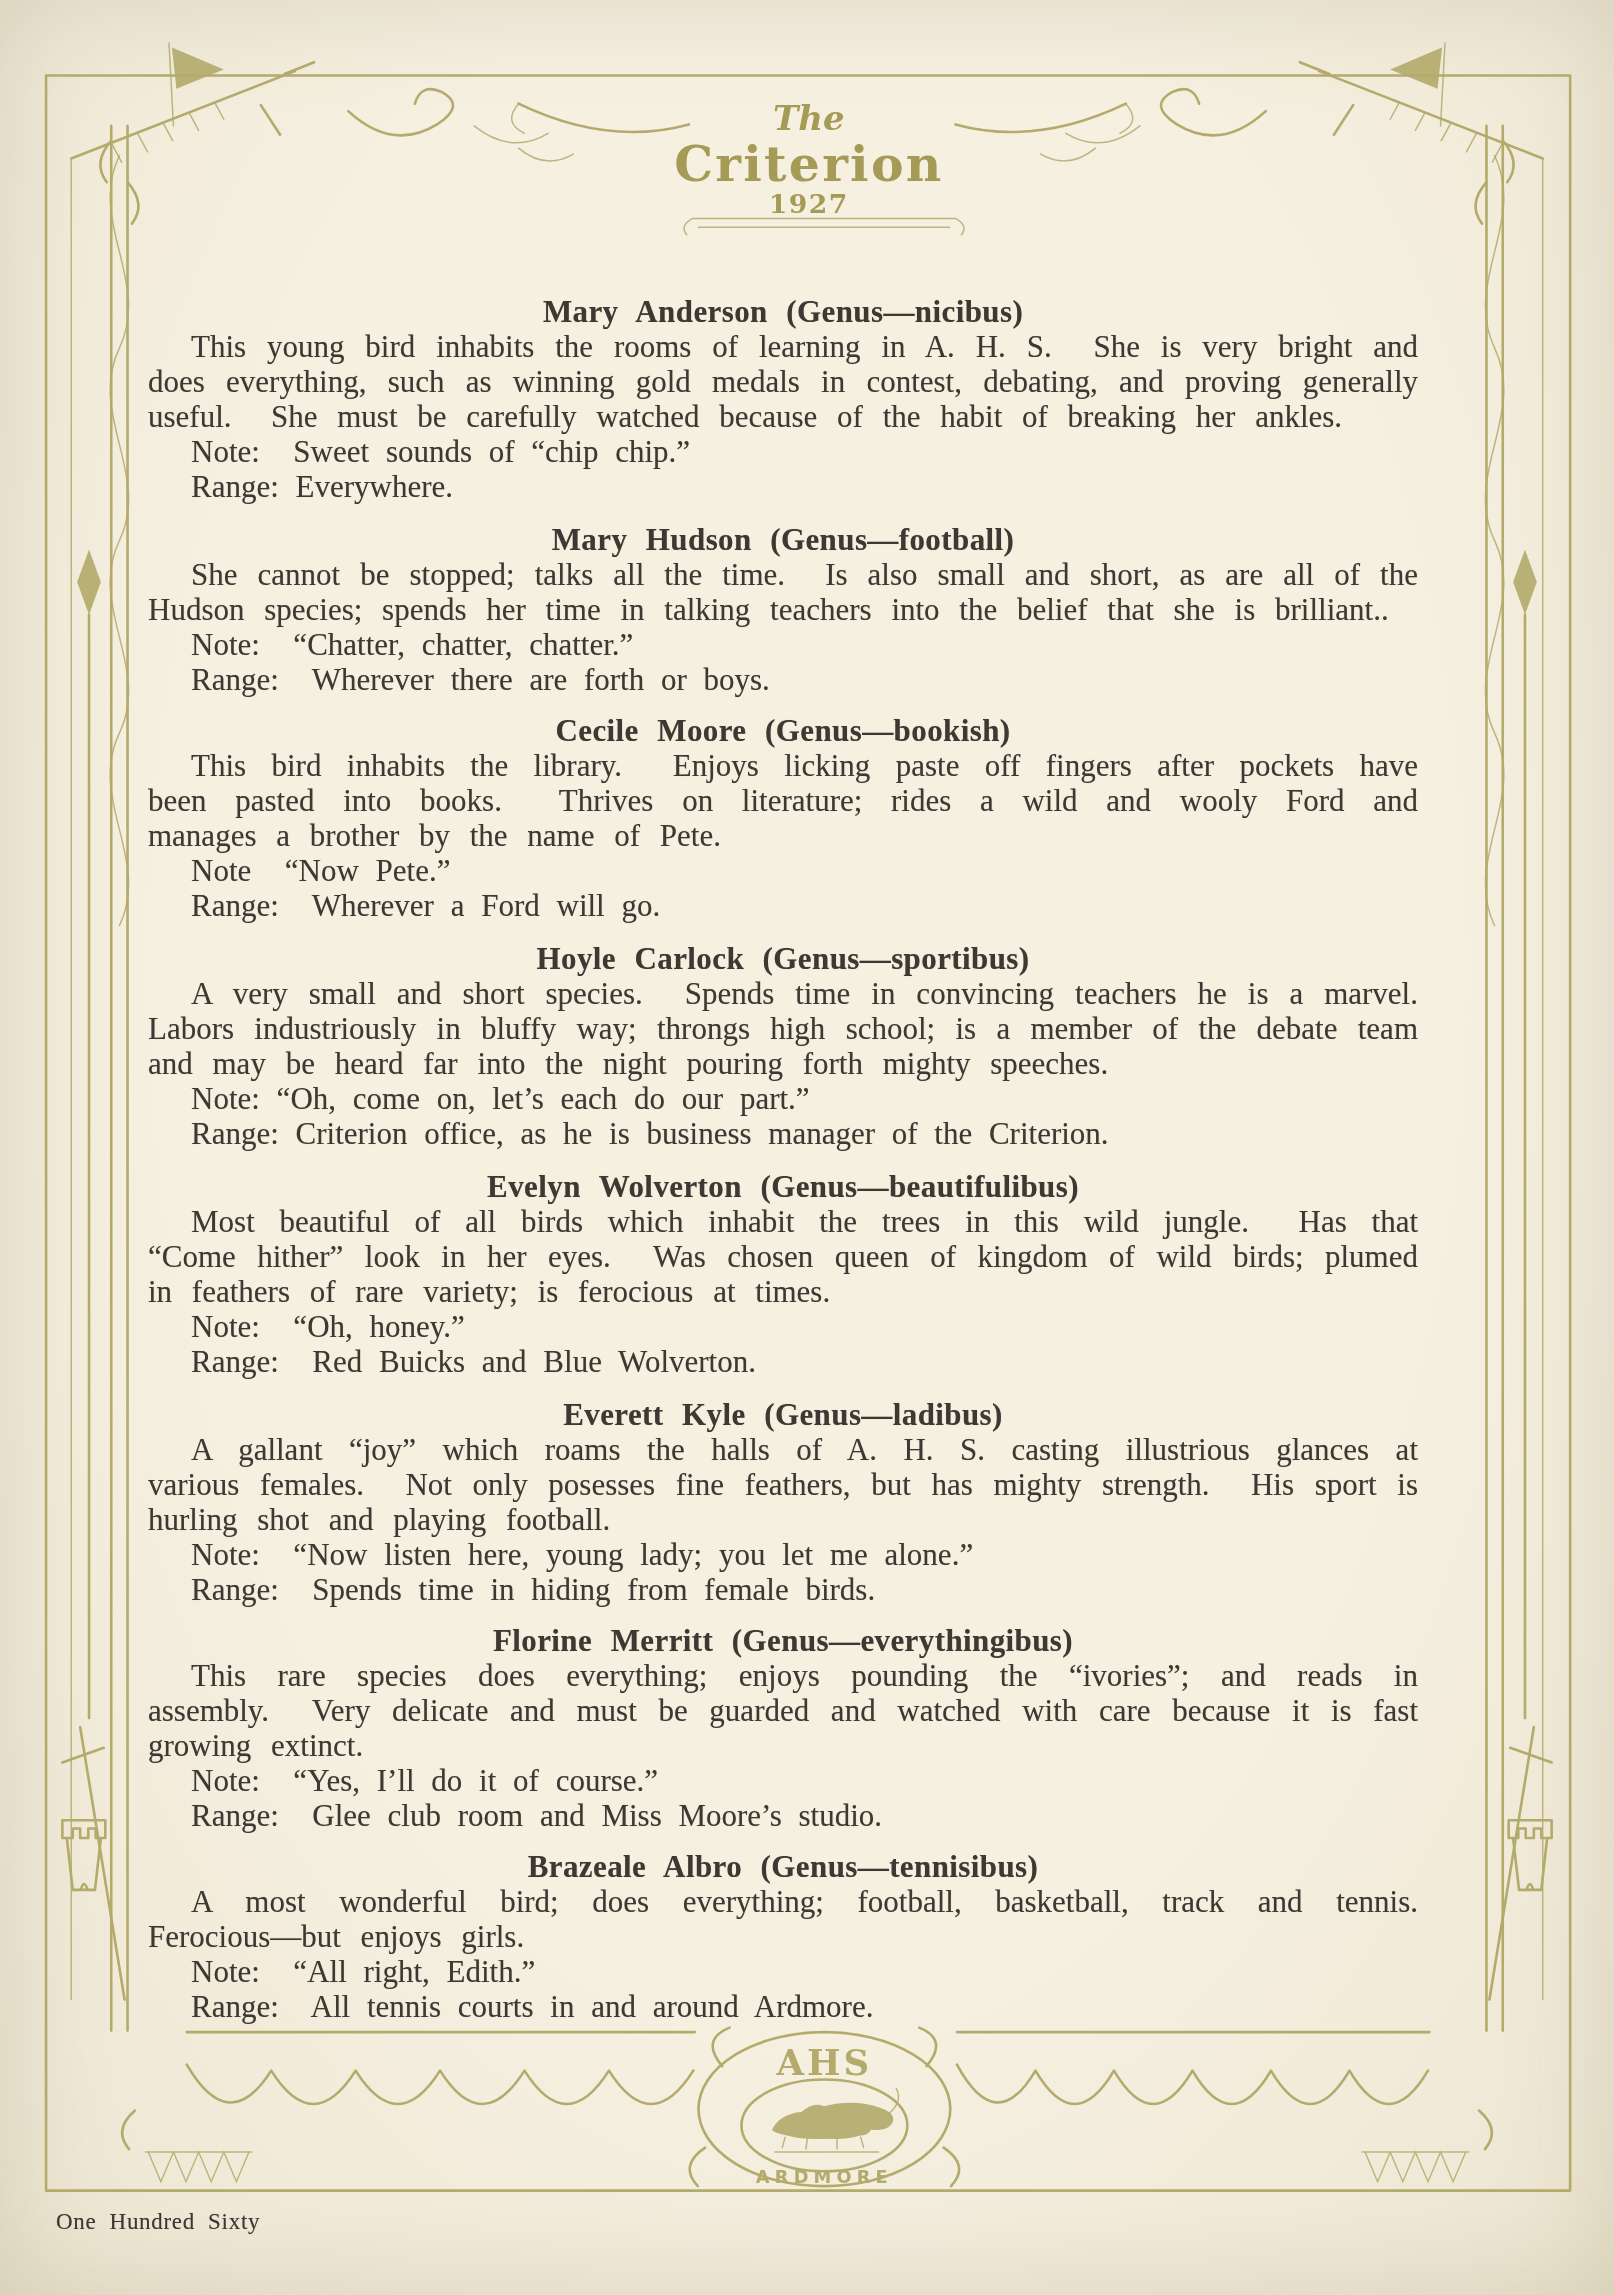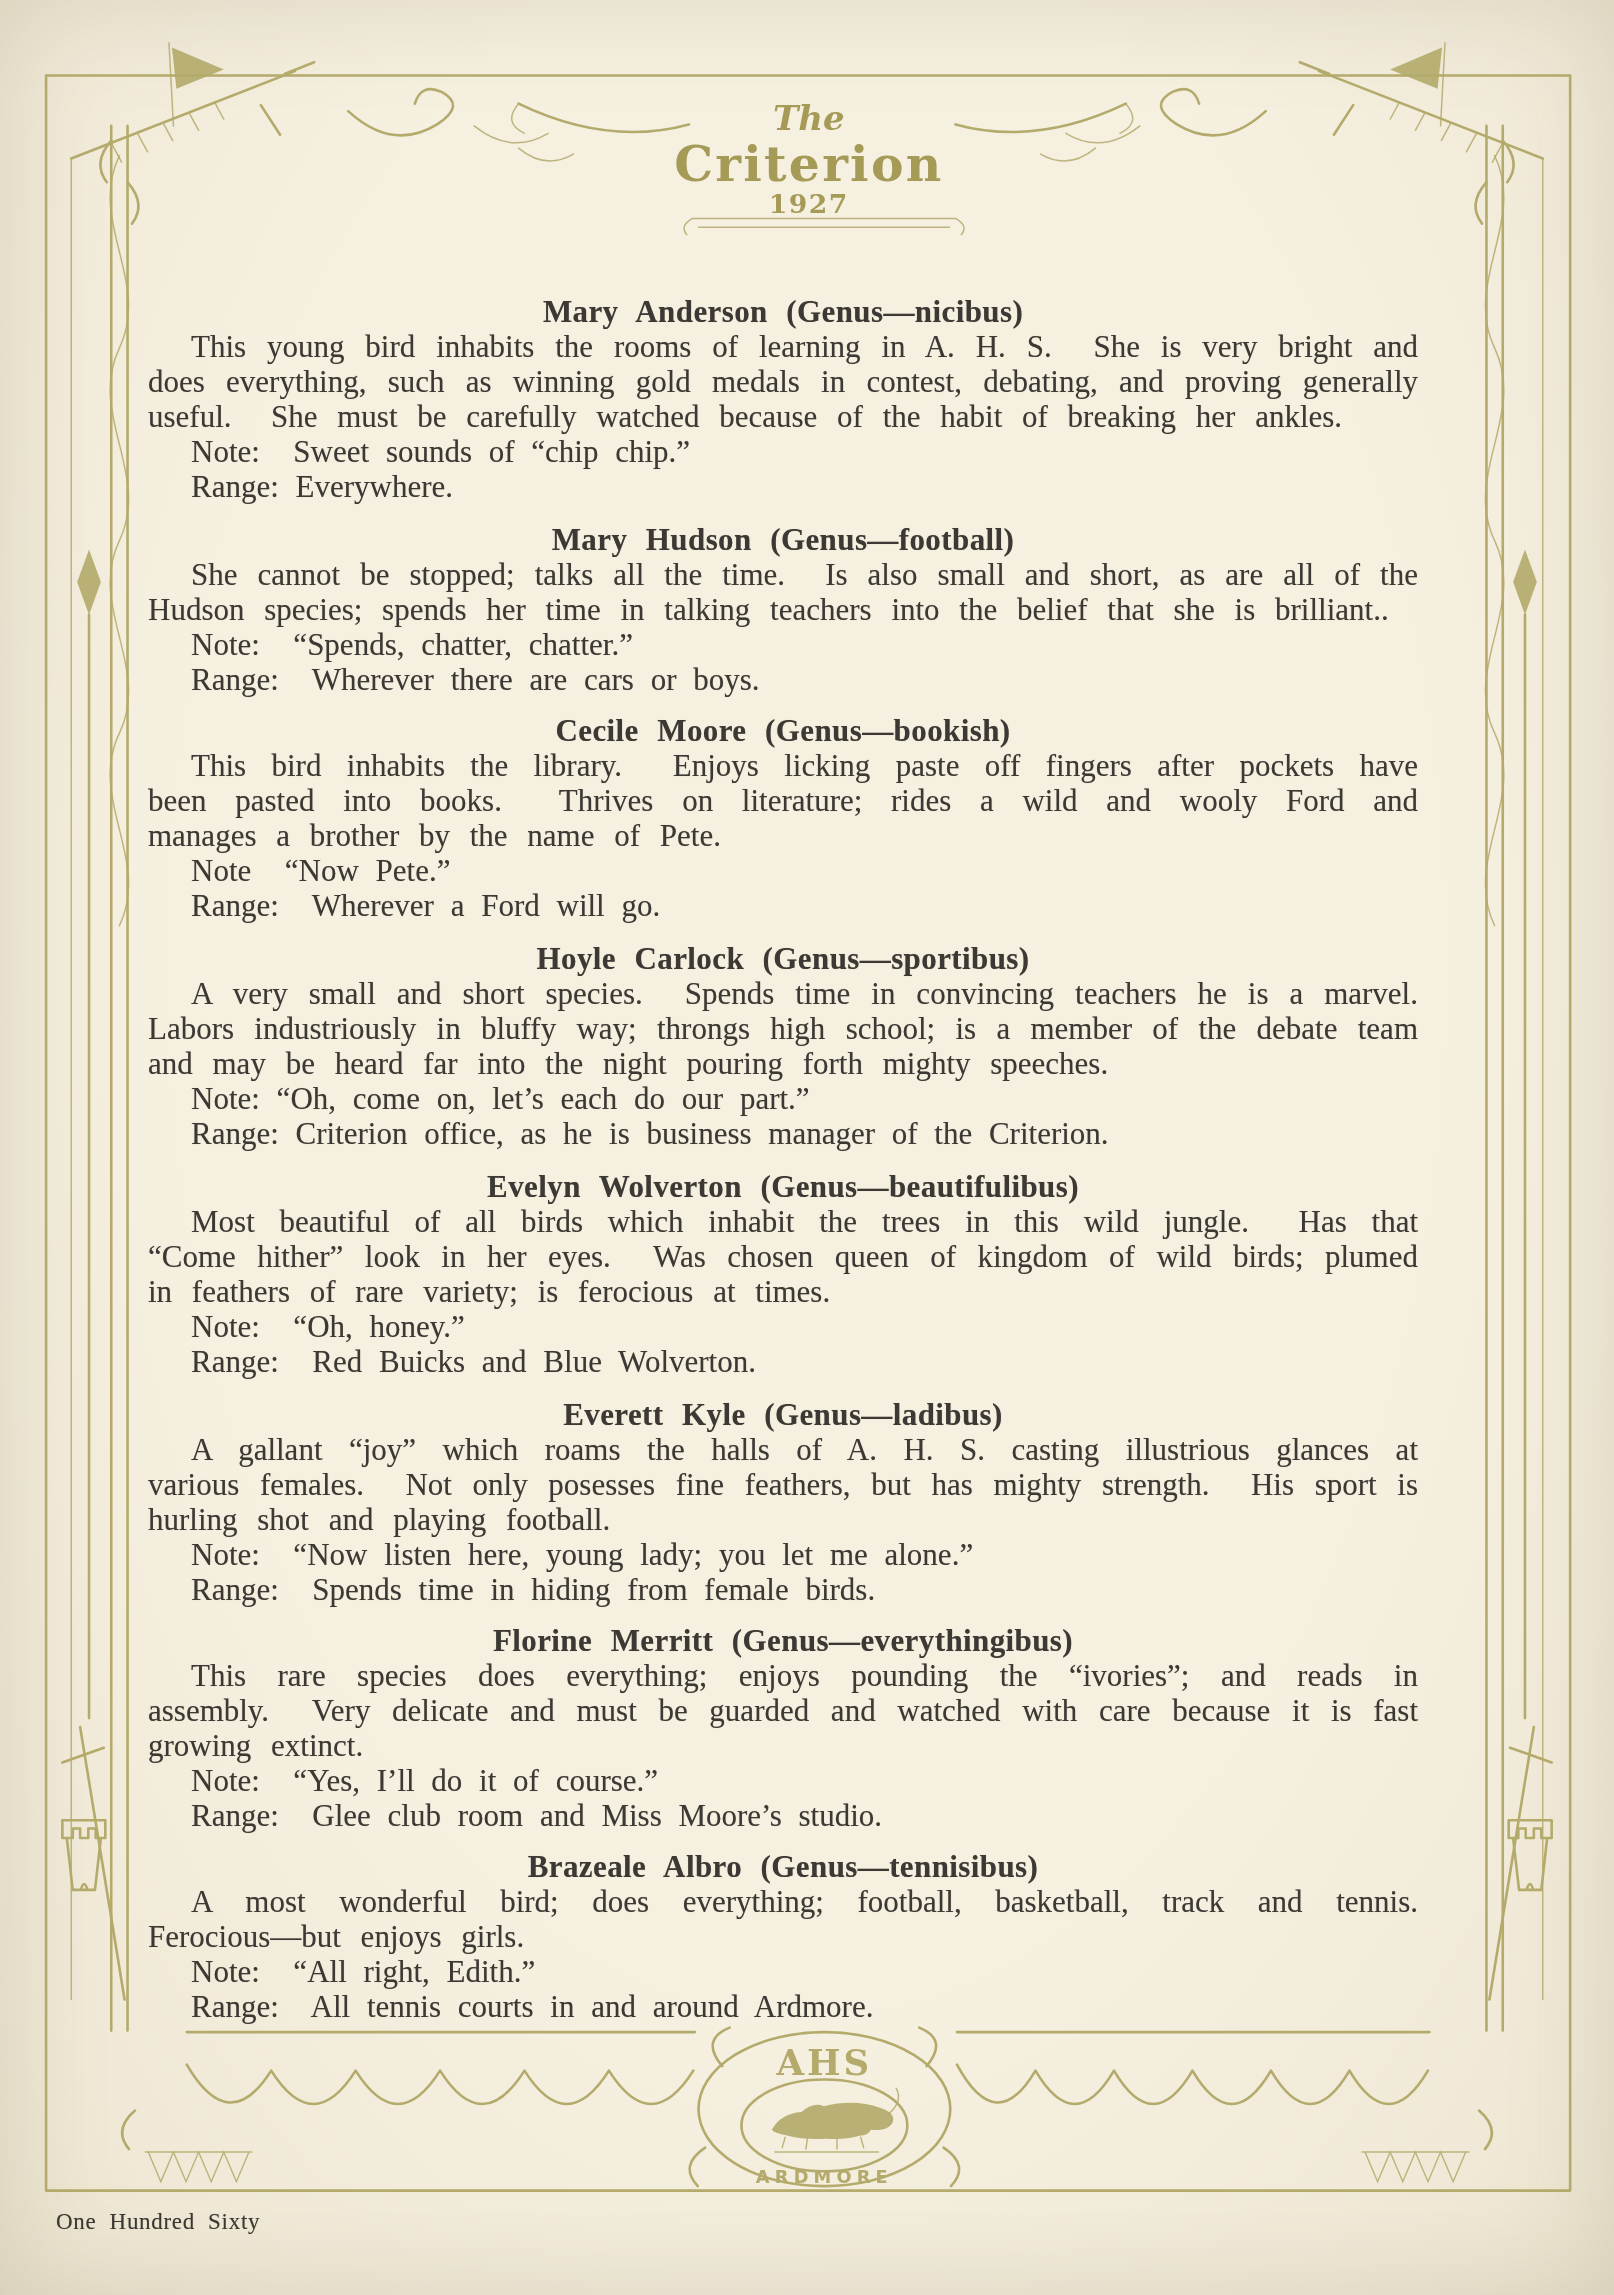--- a/index.html
+++ b/index.html
@@ -104,22 +104,22 @@
     <section class="entry">
       <h3 class="entry-heading">Mary Anderson (Genus—nicibus)</h3>
       <p class="entry-body">This young bird inhabits the rooms of learning in A. H. S.  She is very bright and does everything, such as winning gold medals in contest, debating, and proving generally useful.  She must be carefully watched because of the habit of breaking her ankles.</p>
       <p class="entry-note">Note:  Sweet sounds of “chip chip.”</p>
       <p class="entry-range">Range: Everywhere.</p>
     </section>
 
     <section class="entry gap">
       <h3 class="entry-heading">Mary Hudson (Genus—football)</h3>
       <p class="entry-body">She cannot be stopped; talks all the time.  Is also small and short, as are all of the Hudson species; spends her time in talking teachers into the belief that she is brilliant..</p>
-      <p class="entry-note">Note:  “Spends, chatter, chatter.”</p>
-      <p class="entry-range">Range:  Wherever there are cars or boys.</p>
+      <p class="entry-note">Note:  “Chatter, chatter, chatter.”</p>
+      <p class="entry-range">Range:  Wherever there are forth or boys.</p>
     </section>
 
     <section class="entry">
       <h3 class="entry-heading">Cecile Moore (Genus—bookish)</h3>
       <p class="entry-body">This bird inhabits the library.  Enjoys licking paste off fingers after pockets have been pasted into books.  Thrives on literature; rides a wild and wooly Ford and manages a brother by the name of Pete.</p>
       <p class="entry-note">Note  “Now Pete.”</p>
       <p class="entry-range">Range:  Wherever a Ford will go.</p>
     </section>
 
     <section class="entry gap">

